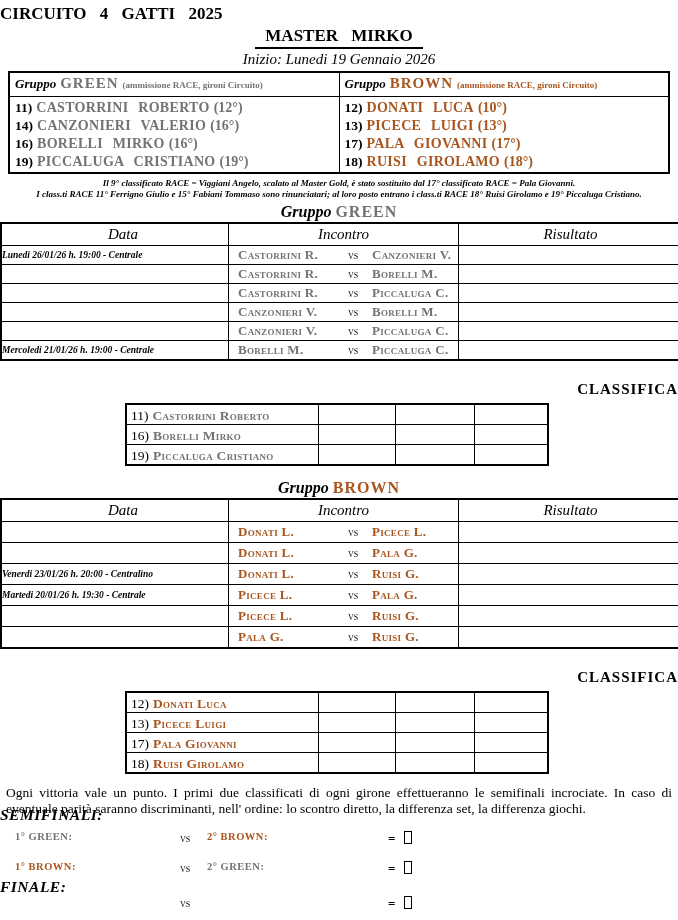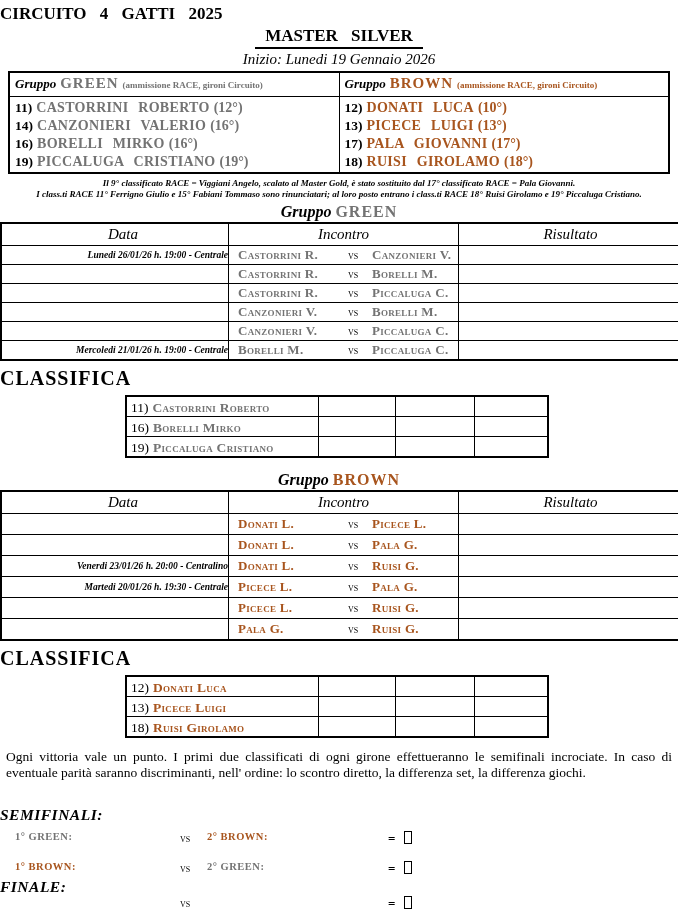--- a/index.html
+++ b/index.html
@@ -37,31 +37,31 @@
   .ghp{ font-weight:bold; font-style:italic; }
   .ghn{ font-weight:bold; letter-spacing:1px; }
 
   
   .match{ width:662px; margin:1px auto 0 auto; border:2px solid #000; table-layout:fixed; }
   .match td{ border:1px solid #000; padding:0; }
   .match .col-data{ width:210px;padding-left:16px; } .match .col-inc{ width:229px; } .match .col-res{ width:223px; }
   .match .h{ text-align:center; font-style:italic; font-size:15px; height:21px; }
   .match .mrow td{ height:18px; }
   .brown-match .mrow td{ height:20px; }
-  .date{ text-align:right; font-weight:bold; font-style:italic; font-size:9.5px; white-space:nowrap; }
+  .date{ text-align:left; font-weight:bold; font-style:italic; font-size:9.5px; white-space:nowrap; }
   .inc{ }
   .inc-in{ display:flex; align-items:center; }
   .pname{ font-variant:small-caps; font-weight:bold; font-size:13px; letter-spacing:0.3px; white-space:nowrap; }
   .inc-in .p1{ flex:0 0 100px; padding-left:9px; }
   .inc-in .vsx{ flex:0 0 30px; text-align:center; }
   .inc-in .p2{ flex:1; padding-left:4px; }
   .vs{ font-variant:small-caps; font-weight:normal; font-size:12px; color:#000; }
 
   
-  .classifica-title{ text-align:left; font-weight:bold; font-size:20px; letter-spacing:1px; margin-top:6px; }
+  .classifica-title{ text-align:right; font-weight:bold; font-size:15px; letter-spacing:1px; margin-top:20px; }
   .classif{ width:415px; margin:5px 0 0 125px; border:2px solid #000; table-layout:fixed; }
   .classif td{ border:1px solid #000; height:19px; padding:0; }
   .classif .c-name{ width:187px; padding-left:4px; white-space:nowrap; }
   .classif .c-e1{ width:76px; } .classif .c-e2{ width:78px; } .classif .c-e3{ width:72px; }
   .cnum{ font-size:13.5px; }
   .cname-t{ font-variant:small-caps; font-weight:bold; font-size:13.5px; letter-spacing:0.3px; }
 
   .brown-head-gap{ margin-top:13px; }
 
   
@@ -81,21 +81,21 @@
   .sf-row2{ margin-top:16px; }
   .fin-row{ margin-top:3px; }
 </style>
 </head>
 <body>
 
 <div class="page">
 
   <div class="title">CIRCUITO 4 GATTI 2025</div>
   <div class="subtitle-wrap">
-    <span class="subtitle">MASTER SILVER</span>
+    <span class="subtitle">MASTER MIRKO</span>
   </div>
   <div class="inizio">Inizio: Lunedi 19 Gennaio 2026</div>
 
   <table class="groups">
     <tbody>
         <tr class="ghead">
       <td>
         <span class="gp">Gruppo</span>
         <span class="gname green">GREEN</span>
         <span class="gadm green">(ammissione RACE, gironi Circuito)</span>
@@ -320,20 +320,26 @@
   <table class="classif">
     <tbody>
         <tr>
       <td class="c-name"><span class="cnum">12)</span> <span class="cname-t brown">Donati Luca</span></td>
       <td class="c-e1"></td>
           <td class="c-e2"></td>
           <td class="c-e3"></td>
     </tr>
     <tr>
       <td class="c-name"><span class="cnum">13)</span> <span class="cname-t brown">Picece Luigi</span></td>
+      <td class="c-e1"></td>
+          <td class="c-e2"></td>
+          <td class="c-e3"></td>
+    </tr>
+    <tr>
+      <td class="c-name"><span class="cnum">17)</span> <span class="cname-t brown">Pala Giovanni</span></td>
       <td class="c-e1"></td>
           <td class="c-e2"></td>
           <td class="c-e3"></td>
     </tr>
     <tr>
       <td class="c-name"><span class="cnum">18)</span> <span class="cname-t brown">Ruisi Girolamo</span></td>
       <td class="c-e1"></td>
           <td class="c-e2"></td>
           <td class="c-e3"></td>
     </tr>

